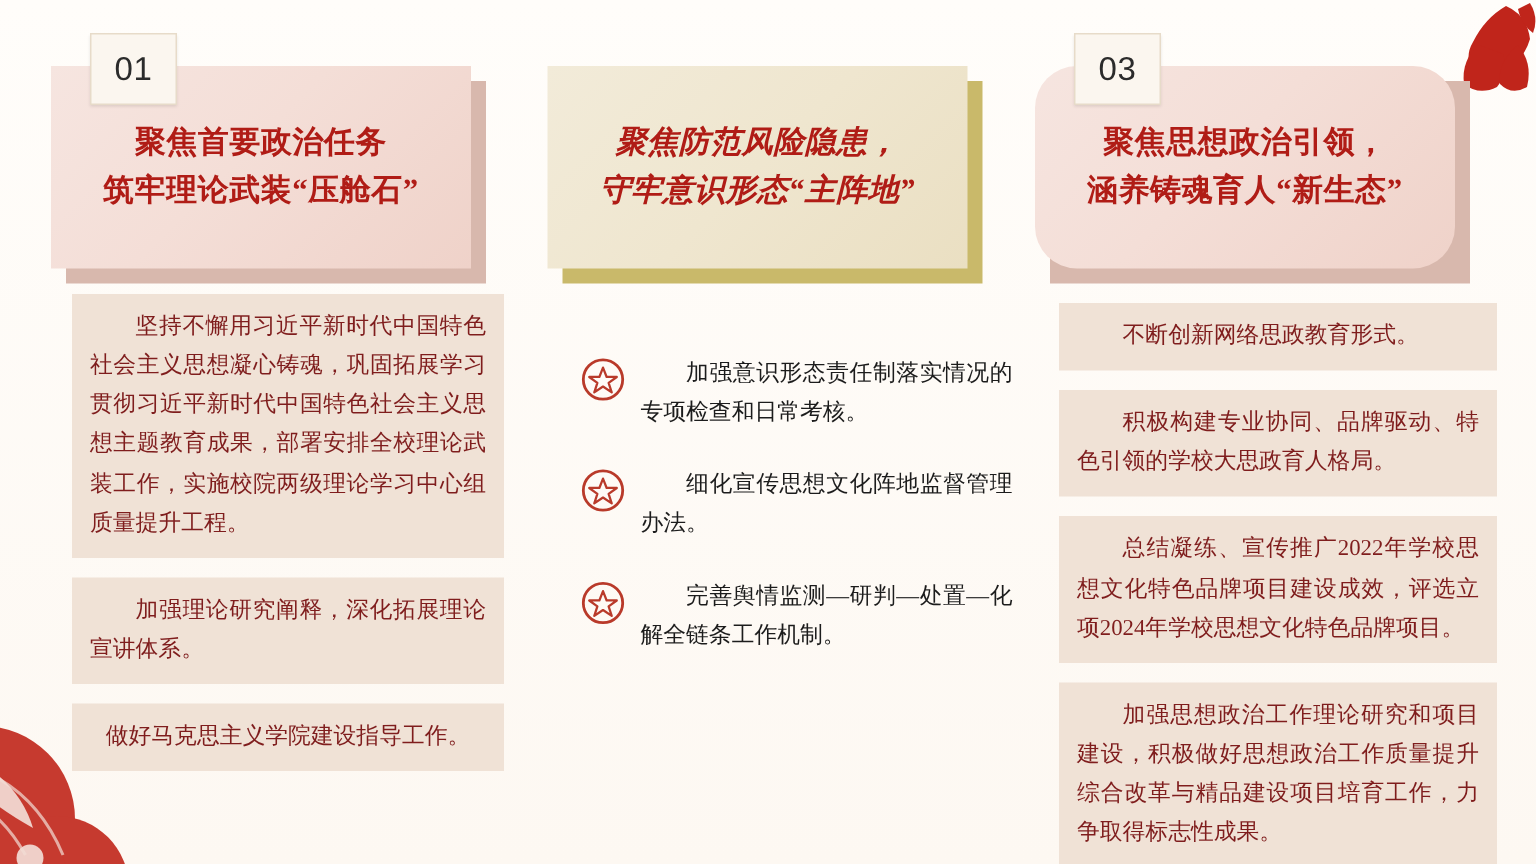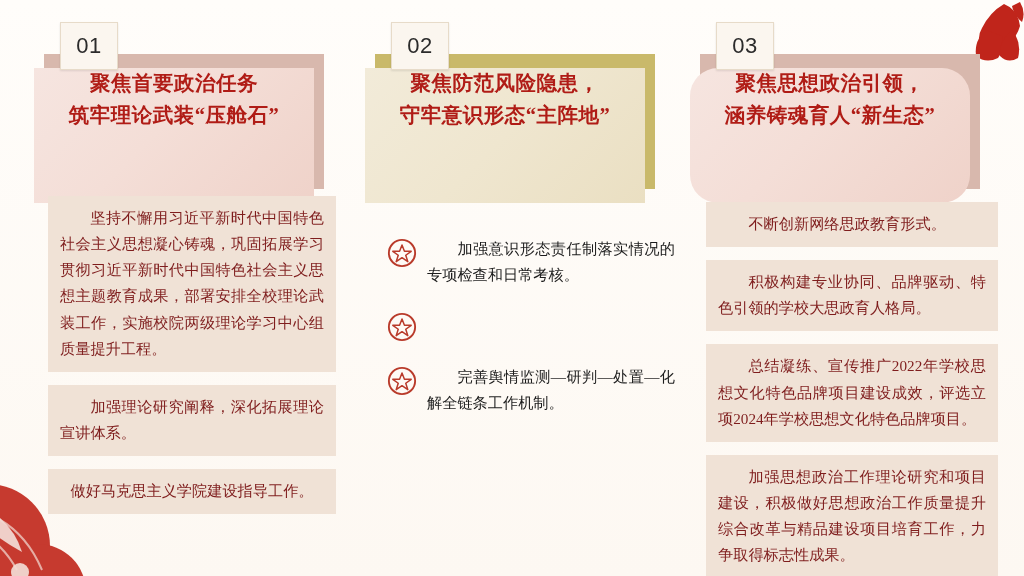--- a/index.html
+++ b/index.html
@@ -88,27 +88,27 @@
     width: 280px;
     height: 135px;
   }
   .banner {
     position: absolute;
     left: 0;
     top: 0;
     width: 280px;
     height: 135px;
     display: flex;
+    align-items: center;
     justify-content: center;
     box-sizing: border-box;
     padding: 0 25px;
-    margin-top: 24px;
   }
   .banner-1 { background: linear-gradient(135deg, #f6e5e0 0%, #f4ded7 45%, #efd2c9 100%); }
-  .banner-2 { background: linear-gradient(135deg, #f2ebd9 0%, #efe6cf 50%, #eadfc2 100%); }
+  .banner-2 { background: linear-gradient(135deg, #f2ebd9 0%, #efe6cf 50%, #eadfc2 100%); font-style: italic; }
   .banner-3 { background: linear-gradient(135deg, #f6e5e0 0%, #f4ded7 45%, #efd2c9 100%); border-radius: 28px; }
   .shadow-1 { background: #d8b8ad; }
   .shadow-2 { background: #c9b96a; }
   .shadow-3 { background: #d8b8ad; }
   .banner-title {
     color: #b01c16;
     font-weight: bold;
     font-size: 20.5px;
     line-height: 1.55;
     text-align: center;
@@ -206,21 +206,20 @@
         </div>
       </div>
       <div class="body-area">
         <div class="para indent">坚持不懈用习近平新时代中国特色社会主义思想凝心铸魂，巩固拓展学习贯彻习近平新时代中国特色社会主义思想主题教育成果，部署安排全校理论武装工作，实施校院两级理论学习中心组质量提升工程。</div>
         <div class="para indent">加强理论研究阐释，深化拓展理论宣讲体系。</div>
         <div class="para center">做好马克思主义学院建设指导工作。</div>
       </div>
     </div>
 
     <div class="col col-2">
-      <div class="numtab">02</div>
       <div class="banner-wrap">
         <div class="banner-shadow shadow-2"></div>
         <div class="banner banner-2">
           <div class="banner-title">
             <span>聚焦防范风险隐患，</span>
             <span class="l2">守牢意识形态“主阵地”</span>
           </div>
         </div>
       </div>
       <div class="body-area body-area-2">
@@ -229,20 +228,21 @@
             <circle cx="16" cy="16" r="14" fill="none" stroke="#b93a2a" stroke-width="2"></circle>
             <path d="M16 7.5 L18.6 14.2 L25.8 14.2 L20.0 18.4 L22.2 25.2 L16 21.0 L9.8 25.2 L12.0 18.4 L6.2 14.2 L13.4 14.2 Z" fill="none" stroke="#b93a2a" stroke-width="1.6" stroke-linejoin="round"></path>
           </svg>
           <div class="bullet-text">加强意识形态责任制落实情况的专项检查和日常考核。</div>
         </div>
         <div class="bullet-row">
           <svg class="star-icon" viewBox="0 0 32 32">
             <circle cx="16" cy="16" r="14" fill="none" stroke="#b93a2a" stroke-width="2"></circle>
             <path d="M16 7.5 L18.6 14.2 L25.8 14.2 L20.0 18.4 L22.2 25.2 L16 21.0 L9.8 25.2 L12.0 18.4 L6.2 14.2 L13.4 14.2 Z" fill="none" stroke="#b93a2a" stroke-width="1.6" stroke-linejoin="round"></path>
           </svg>
+          <div class="bullet-text">细化宣传思想文化阵地监督管理办法。</div>
         </div>
         <div class="bullet-row">
           <svg class="star-icon" viewBox="0 0 32 32">
             <circle cx="16" cy="16" r="14" fill="none" stroke="#b93a2a" stroke-width="2"></circle>
             <path d="M16 7.5 L18.6 14.2 L25.8 14.2 L20.0 18.4 L22.2 25.2 L16 21.0 L9.8 25.2 L12.0 18.4 L6.2 14.2 L13.4 14.2 Z" fill="none" stroke="#b93a2a" stroke-width="1.6" stroke-linejoin="round"></path>
           </svg>
           <div class="bullet-text">完善舆情监测—研判—处置—化解全链条工作机制。</div>
         </div>
       </div>
     </div>

